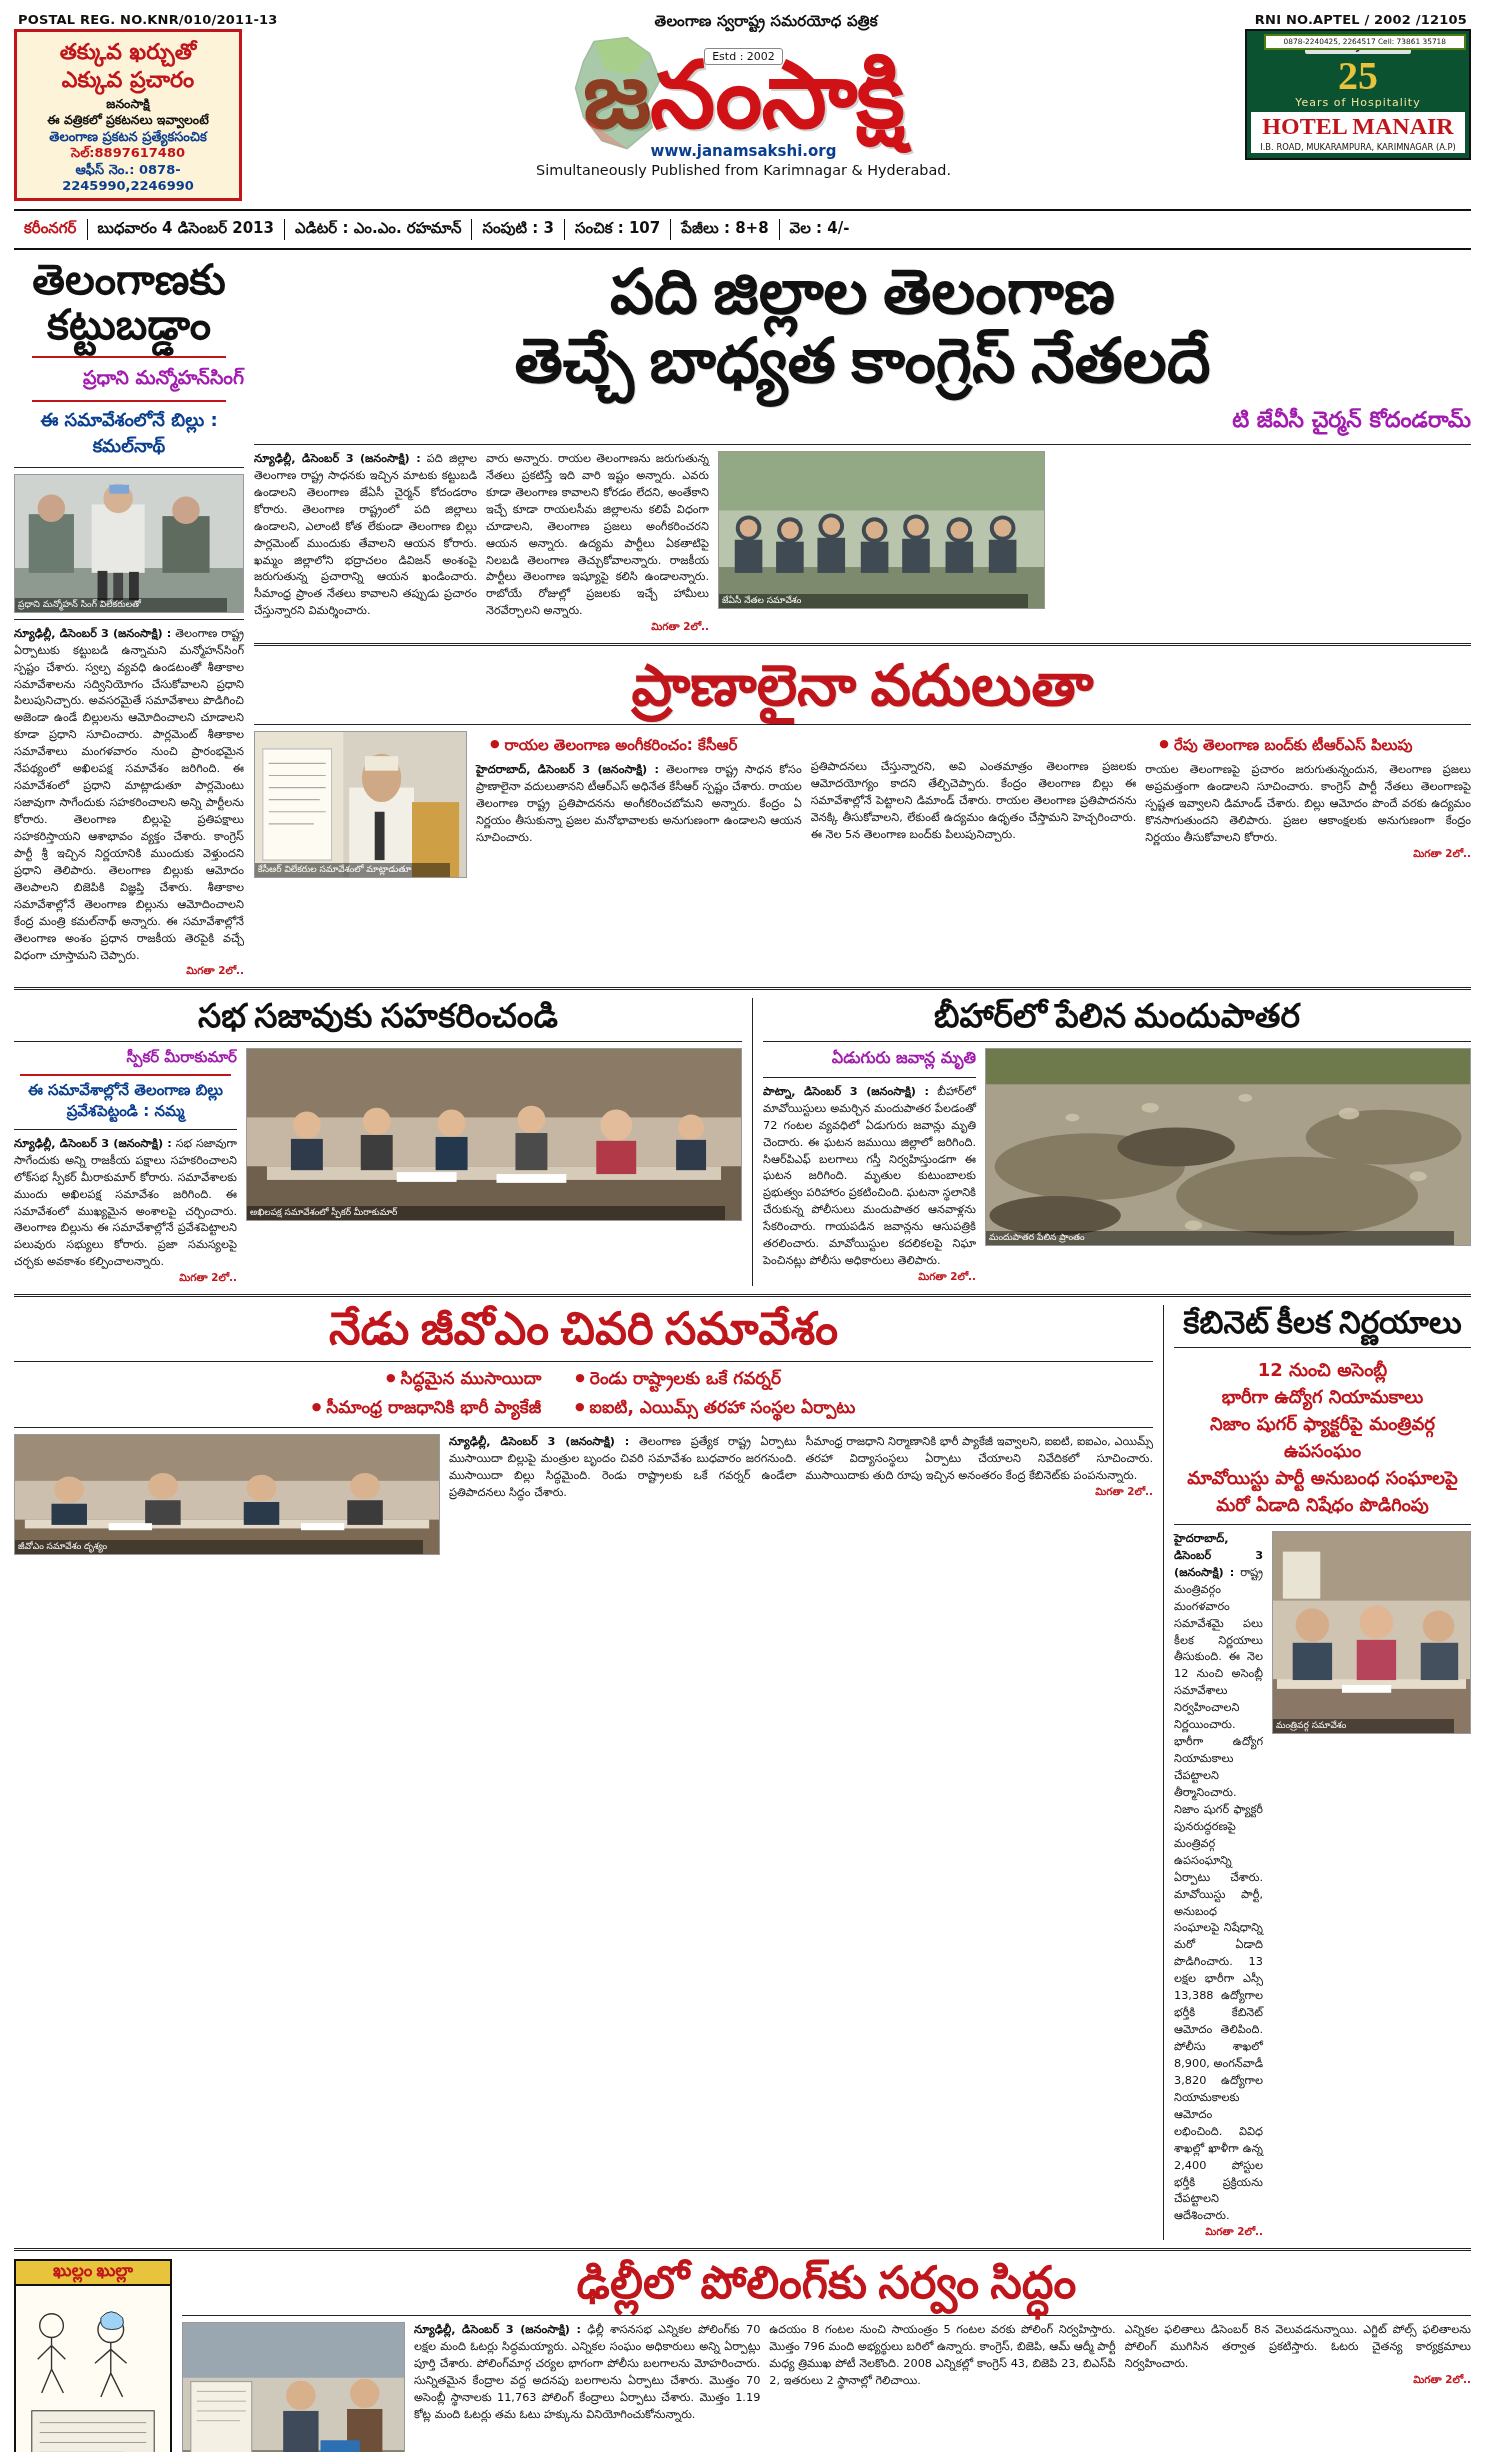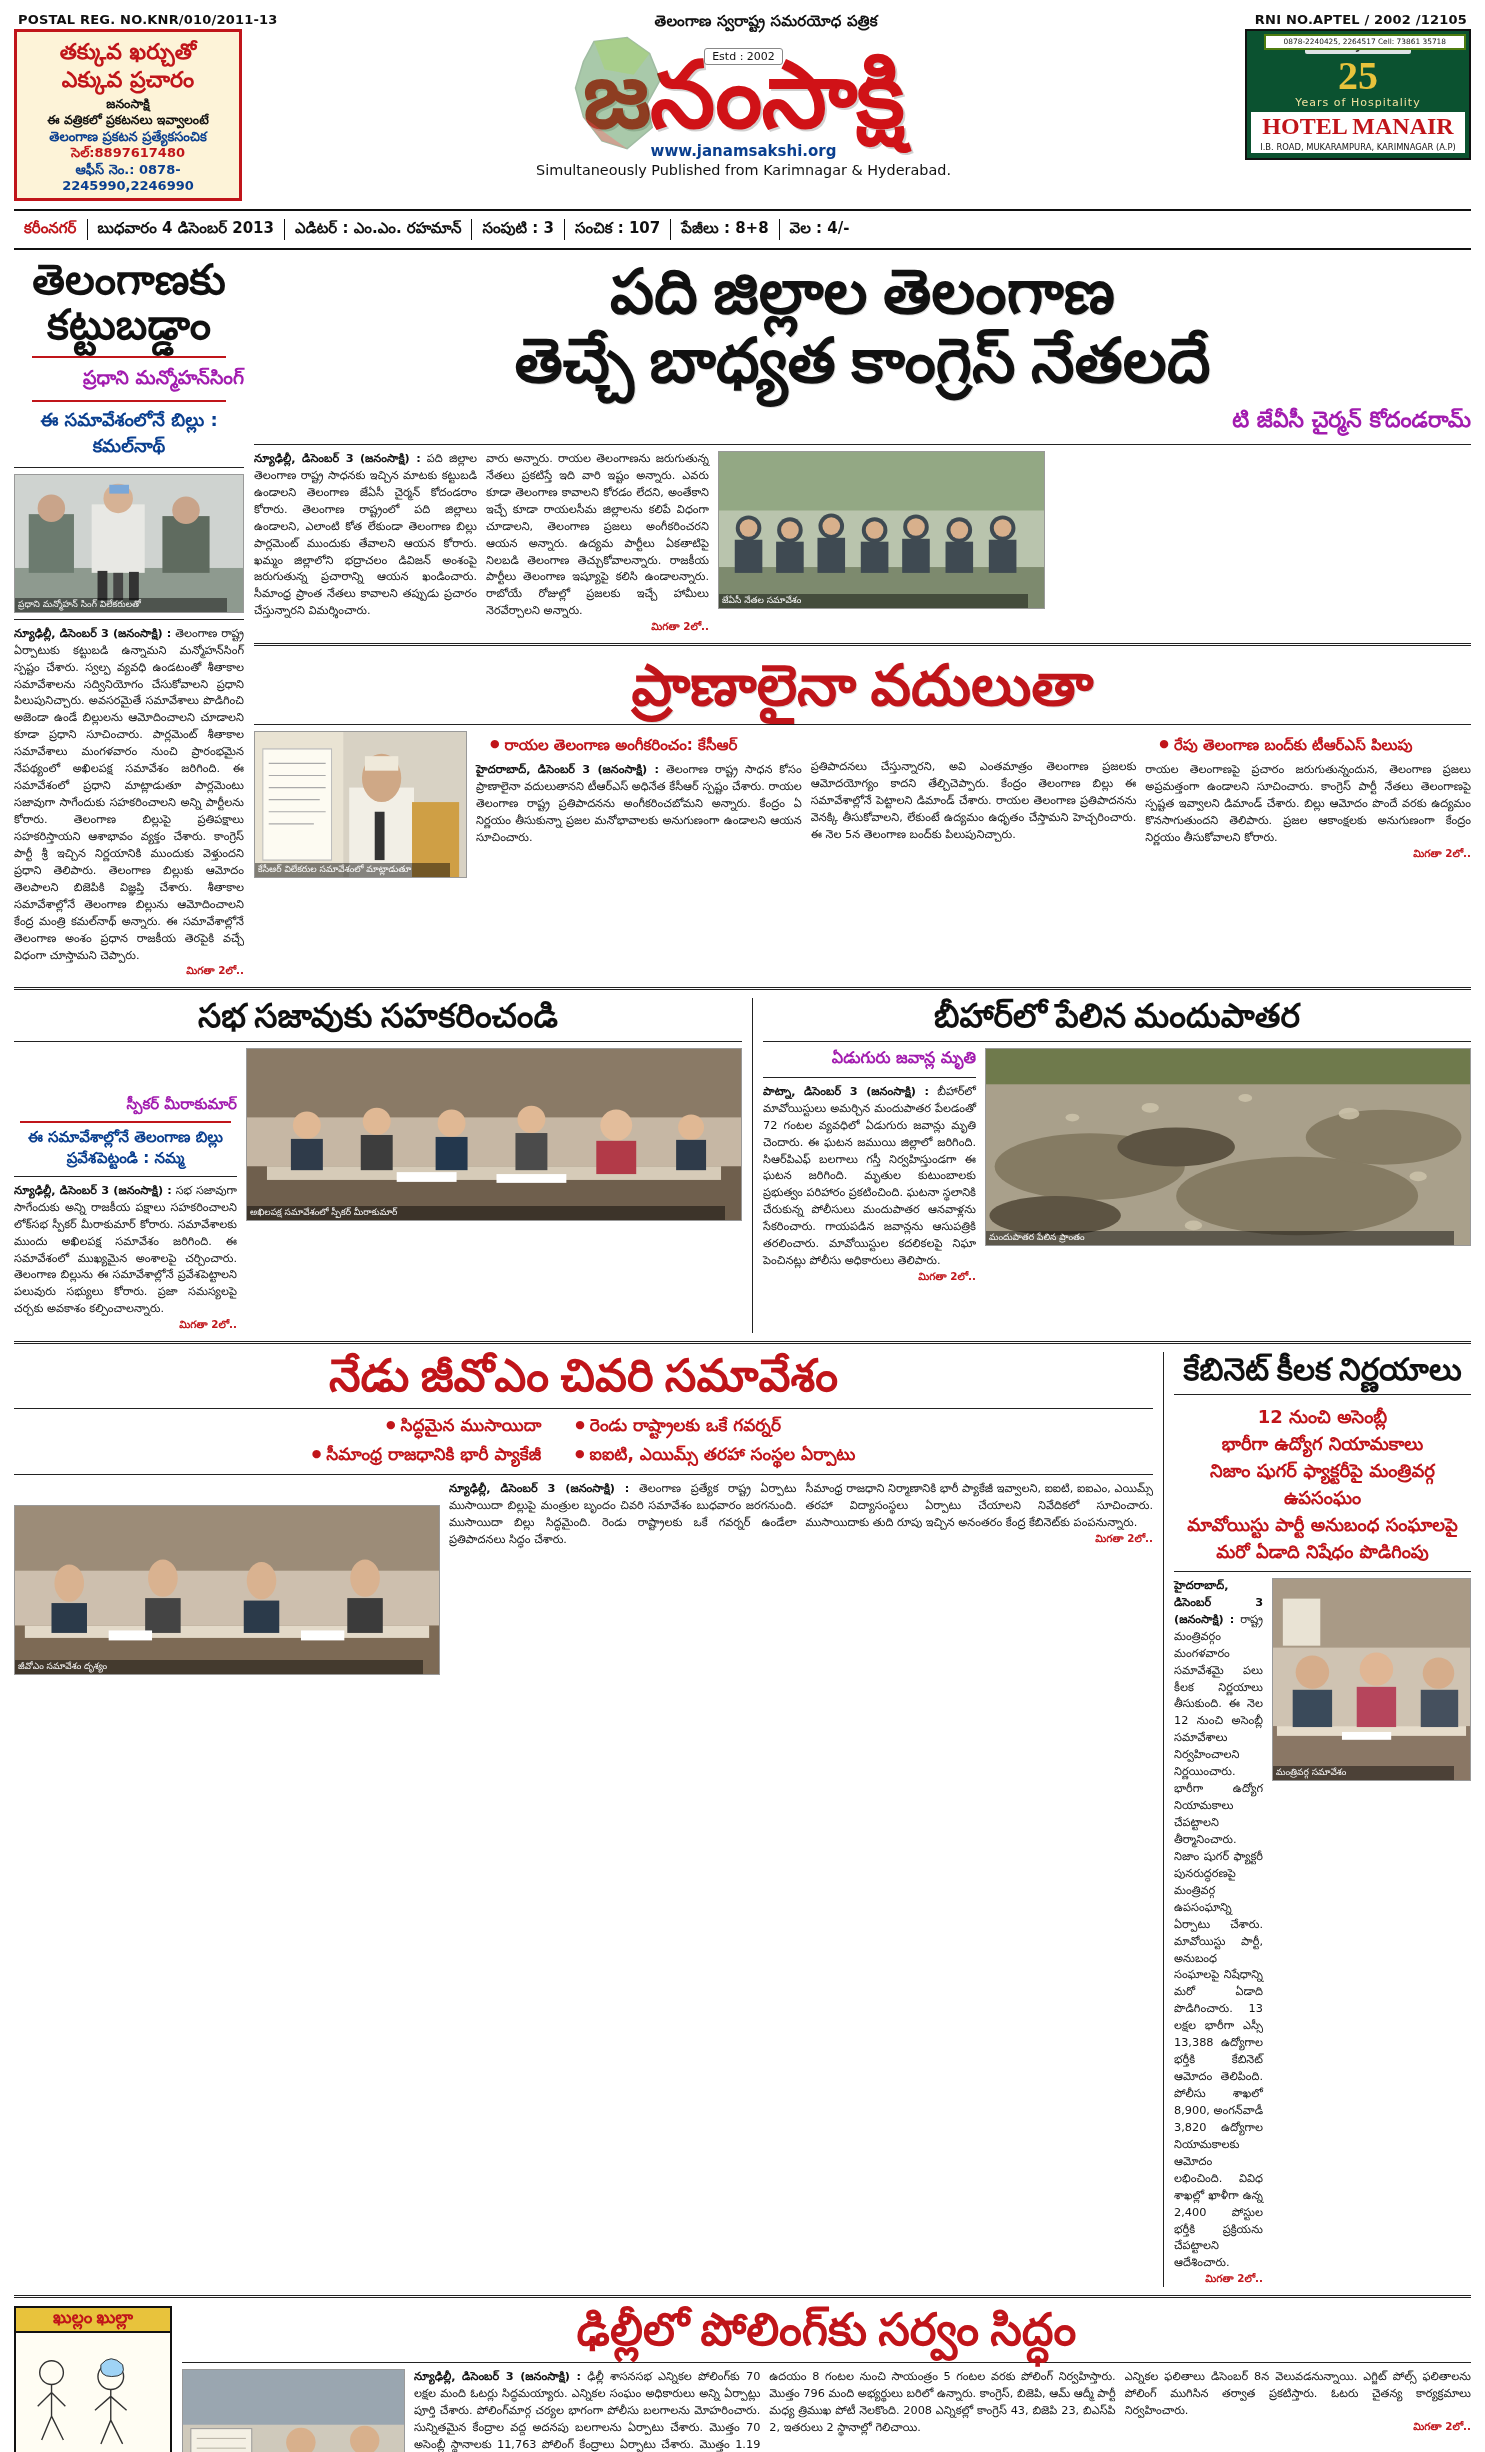--- a/index.html
+++ b/index.html
@@ -322,21 +322,21 @@
   </div>
 
   <div class="rule-thick"></div>
 
   <div class="cols">
 
     <div style="width:728px;">
       <div class="mid-head">సభ సజావుకు సహకరించండి</div>
       <div class="rule"></div>
       <div class="colrow">
-        <div style="width:223px;margin-top:47px;">
+        <div style="width:223px;">
           <div class="sub-red" style="font-size:15px;margin-top:0;">స్పీకర్ మీరాకుమార్</div>
           <div class="hr-red" style="margin:5px 6px;"></div>
           <div class="sub-blue" style="font-size:15px;">ఈ సమావేశాల్లోనే తెలంగాణ బిల్లు ప్రవేశపెట్టండి : నమ్మ</div>
           <div class="rule"></div>
           <div class="body-text">
             <span class="dateline-small">న్యూఢిల్లీ, డిసెంబర్ 3 (జనంసాక్షి) :</span>
             <span>సభ సజావుగా సాగేందుకు అన్ని రాజకీయ పక్షాలు సహకరించాలని లోక్‌సభ స్పీకర్ మీరాకుమార్ కోరారు. సమావేశాలకు ముందు అఖిలపక్ష సమావేశం జరిగింది. ఈ సమావేశంలో ముఖ్యమైన అంశాలపై చర్చించారు. తెలంగాణ బిల్లును ఈ సమావేశాల్లోనే ప్రవేశపెట్టాలని పలువురు సభ్యులు కోరారు. ప్రజా సమస్యలపై చర్చకు అవకాశం కల్పించాలన్నారు.</span>
           </div>
           <div class="more">మిగతా 2లో..</div>
         </div>
@@ -426,21 +426,21 @@
         <span class="b dot">సిద్ధమైన ముసాయిదా</span>
         <span class="b dot">రెండు రాష్ట్రాలకు ఒకే గవర్నర్</span>
       </div>
       <div class="bullets">
         <span class="b dot">సీమాంధ్ర రాజధానికి భారీ ప్యాకేజీ</span>
         <span class="b dot">ఐఐటి, ఎయిమ్స్ తరహా సంస్థల ఏర్పాటు</span>
       </div>
       <div class="rule"></div>
       <div class="colrow">
         <div style="width:426px;">
-          <div class="photo" style="height:170px;margin-top:24px;">
+          <div class="photo" style="height:121px;">
             <svg class="gen-img" viewBox="0 0 430 135" preserveAspectRatio="none">
               <rect width="430" height="135" fill="#cdbfae"></rect>
               <rect y="0" width="430" height="52" fill="#9c8c78"></rect>
               <rect y="96" width="430" height="39" fill="#7d6a55"></rect>
               <rect x="10" y="96" width="410" height="10" fill="#e3d9c8"></rect>
               <g>
                 <circle cx="55" cy="62" r="15" fill="#d9b290"></circle>
                   <rect x="37" y="78" width="36" height="24" fill="#2b3a4a"></rect>
                 <circle cx="150" cy="58" r="15" fill="#d9b290"></circle>
                   <rect x="132" y="74" width="36" height="28" fill="#444"></rect>

